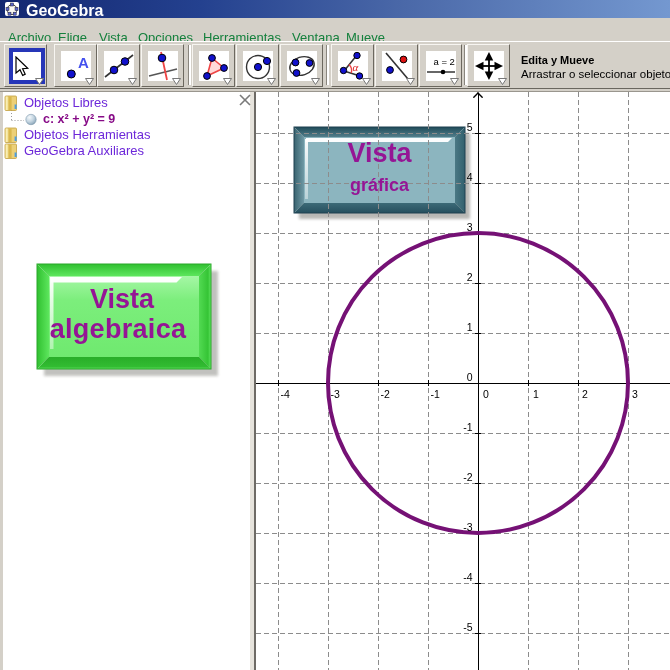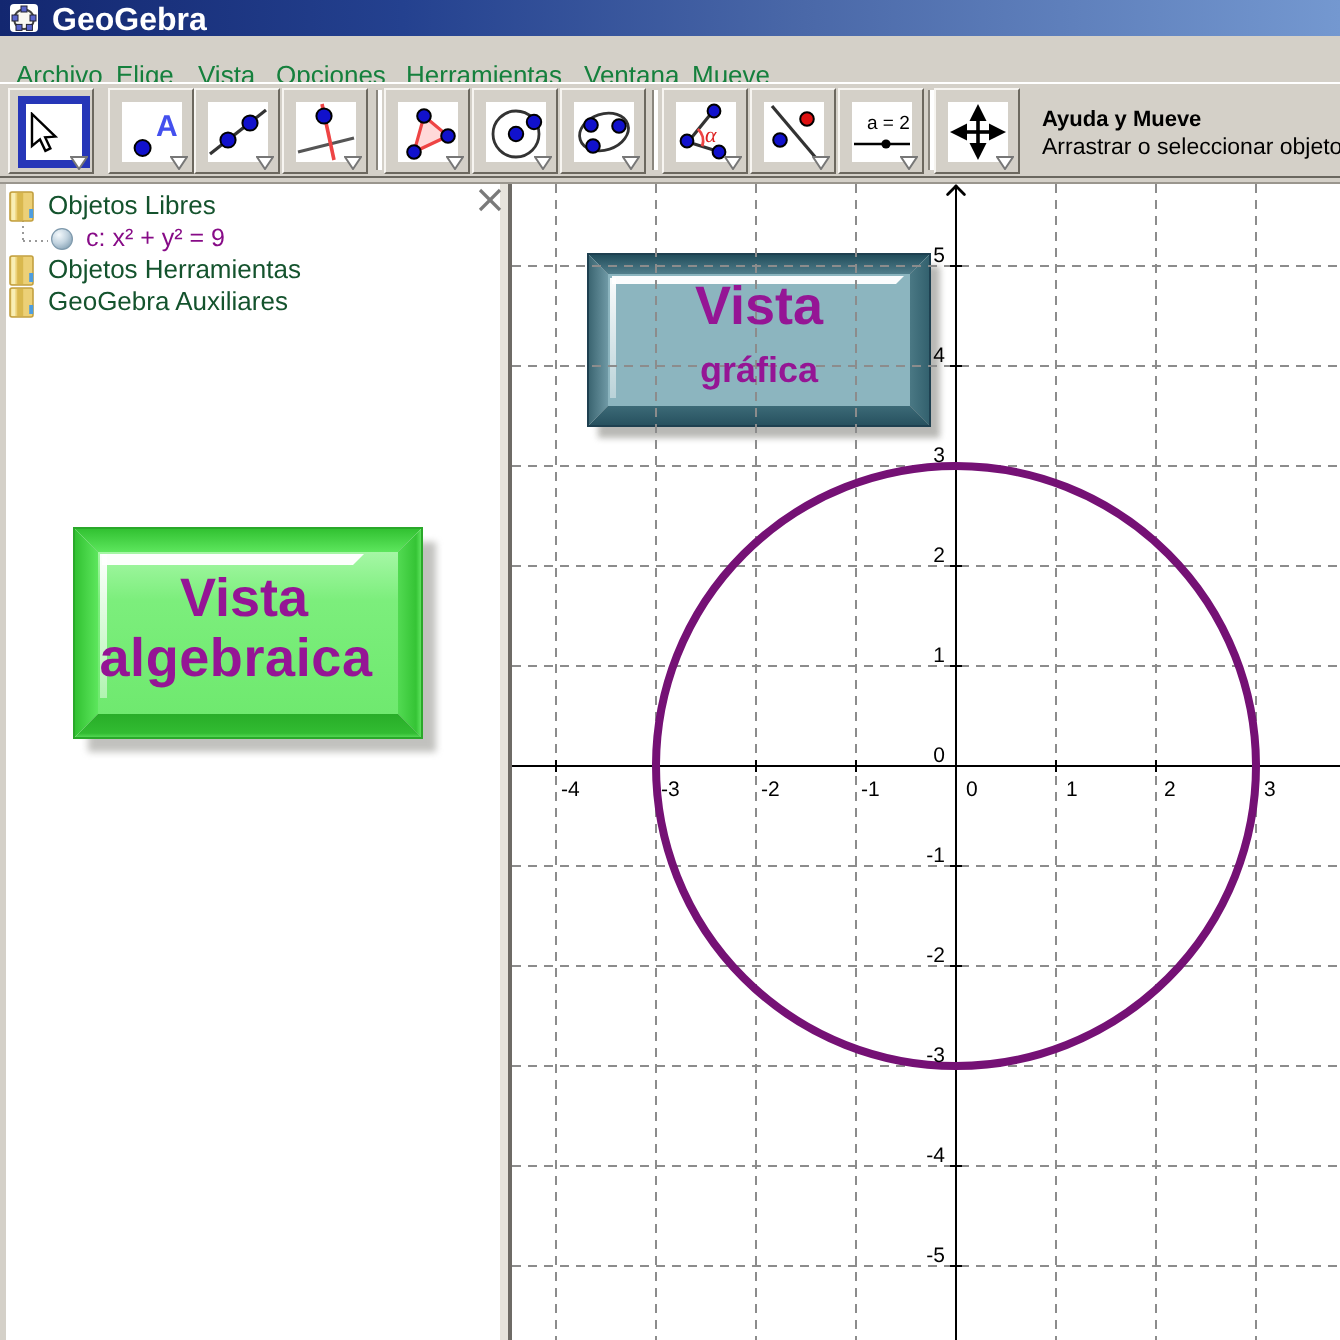--- a/index.html
+++ b/index.html
@@ -20,21 +20,21 @@
 .btn{position:absolute;top:2px;width:41px;height:41px;background:#d4d0c8;
   border-top:1px solid #f7f5f1;border-left:1px solid #f7f5f1;
   border-right:1px solid #6c685f;border-bottom:1px solid #6c685f;}
 .btn .inner{position:absolute;left:6px;top:6px;width:30px;height:30px;background:#fff;}
 .tsep{position:absolute;top:3px;width:1px;height:40px;}
 .ddt{position:absolute;right:2px;bottom:1px;width:9px;height:7px;}
 
 #main{left:0;top:92px;width:670px;height:578px;background:#fff;}
 #leftborder{left:0;top:92px;width:3px;height:578px;background:#d4d0c8;}
 #divider{left:250px;top:92px;width:4px;height:578px;background:#e6e3dc;border-right:2px solid #6e6b66;}
-.treetxt{position:absolute;font-size:13px;color:#14532d;white-space:nowrap;}
+.treetxt{position:absolute;font-size:13px;color:#6d28d9;white-space:nowrap;}
 
 
 .boxtxt{position:absolute;text-align:center;font-weight:bold;color:#951595;}
 </style>
 </head>
 <body>
 
 <div id="titlebar" class="abs"></div>
 <div id="titleicon" class="abs">
 <svg width="14" height="14" viewBox="0 0 14 14">
@@ -198,21 +198,21 @@
         <polygon points="15,27 12.2,21.4 17.8,21.4"></polygon>
         <polygon points="3,15 8.6,12.2 8.6,17.8"></polygon>
         <polygon points="27,15 21.4,12.2 21.4,17.8"></polygon>
       </g>
     </svg>
     <svg class="ddt" width="9" height="7">
         <polygon points="0.5,0.5 8.5,0.5 4.5,6.5" fill="#fff" stroke="#777" stroke-width="1"></polygon>
       </svg>
   </div>
   <div style="position:absolute;left:0;top:46px;width:670px;height:1px;background:#6a675f;"></div>
-  <div style="position:absolute;left:521px;top:12px;font-size:11px;font-weight:bold;color:#000;">Ayuda y Mueve</div>
+  <div style="position:absolute;left:521px;top:12px;font-size:11px;font-weight:bold;color:#000;">Edita y Mueve</div>
   <div style="position:absolute;left:521px;top:26px;font-size:11.5px;color:#000;white-space:nowrap;">Arrastrar o seleccionar objetos (Esc)</div>
 </div>
 
 <div id="main" class="abs"></div>
 <div id="leftborder" class="abs"></div>
 <div id="divider" class="abs"></div>
 
 <svg class="abs" style="left:0;top:92px;" width="250" height="70">
 
   <g stroke="#999" stroke-width="1" stroke-dasharray="1 2">
@@ -234,21 +234,21 @@
       <stop offset="100%" stop-color="#8aa5b8"></stop>
     </radialGradient>
   </defs>
   <circle cx="31" cy="27.5" r="5.2" fill="url(#ball)" stroke="#7e99ac" stroke-width="0.6"></circle>
 
   <use href="#fold" transform="translate(0,32)"></use>
 
   <use href="#fold" transform="translate(0,48)"></use>
 </svg>
 <span class="treetxt" style="left:24px;top:95px;">Objetos Libres</span>
-<span class="treetxt" style="left:43px;top:112px;font-size:12.5px;font-weight:normal;color:#870b87;">c: x² + y² = 9</span>
+<span class="treetxt" style="left:43px;top:112px;font-size:12.5px;font-weight:bold;color:#870b87;">c: x² + y² = 9</span>
 <span class="treetxt" style="left:24px;top:127px;">Objetos Herramientas</span>
 <span class="treetxt" style="left:24px;top:143px;">GeoGebra Auxiliares</span>
 <svg class="abs" style="left:239px;top:94px;" width="12" height="12">
     <g stroke="#7a7a7a" stroke-width="1.6">
       <line x1="1" y1="1" x2="11" y2="11"></line>
       <line x1="11" y1="1" x2="1" y2="11"></line>
     </g>
   </svg>
 
 <svg class="abs" style="left:256px;top:92px;" width="414" height="578">

